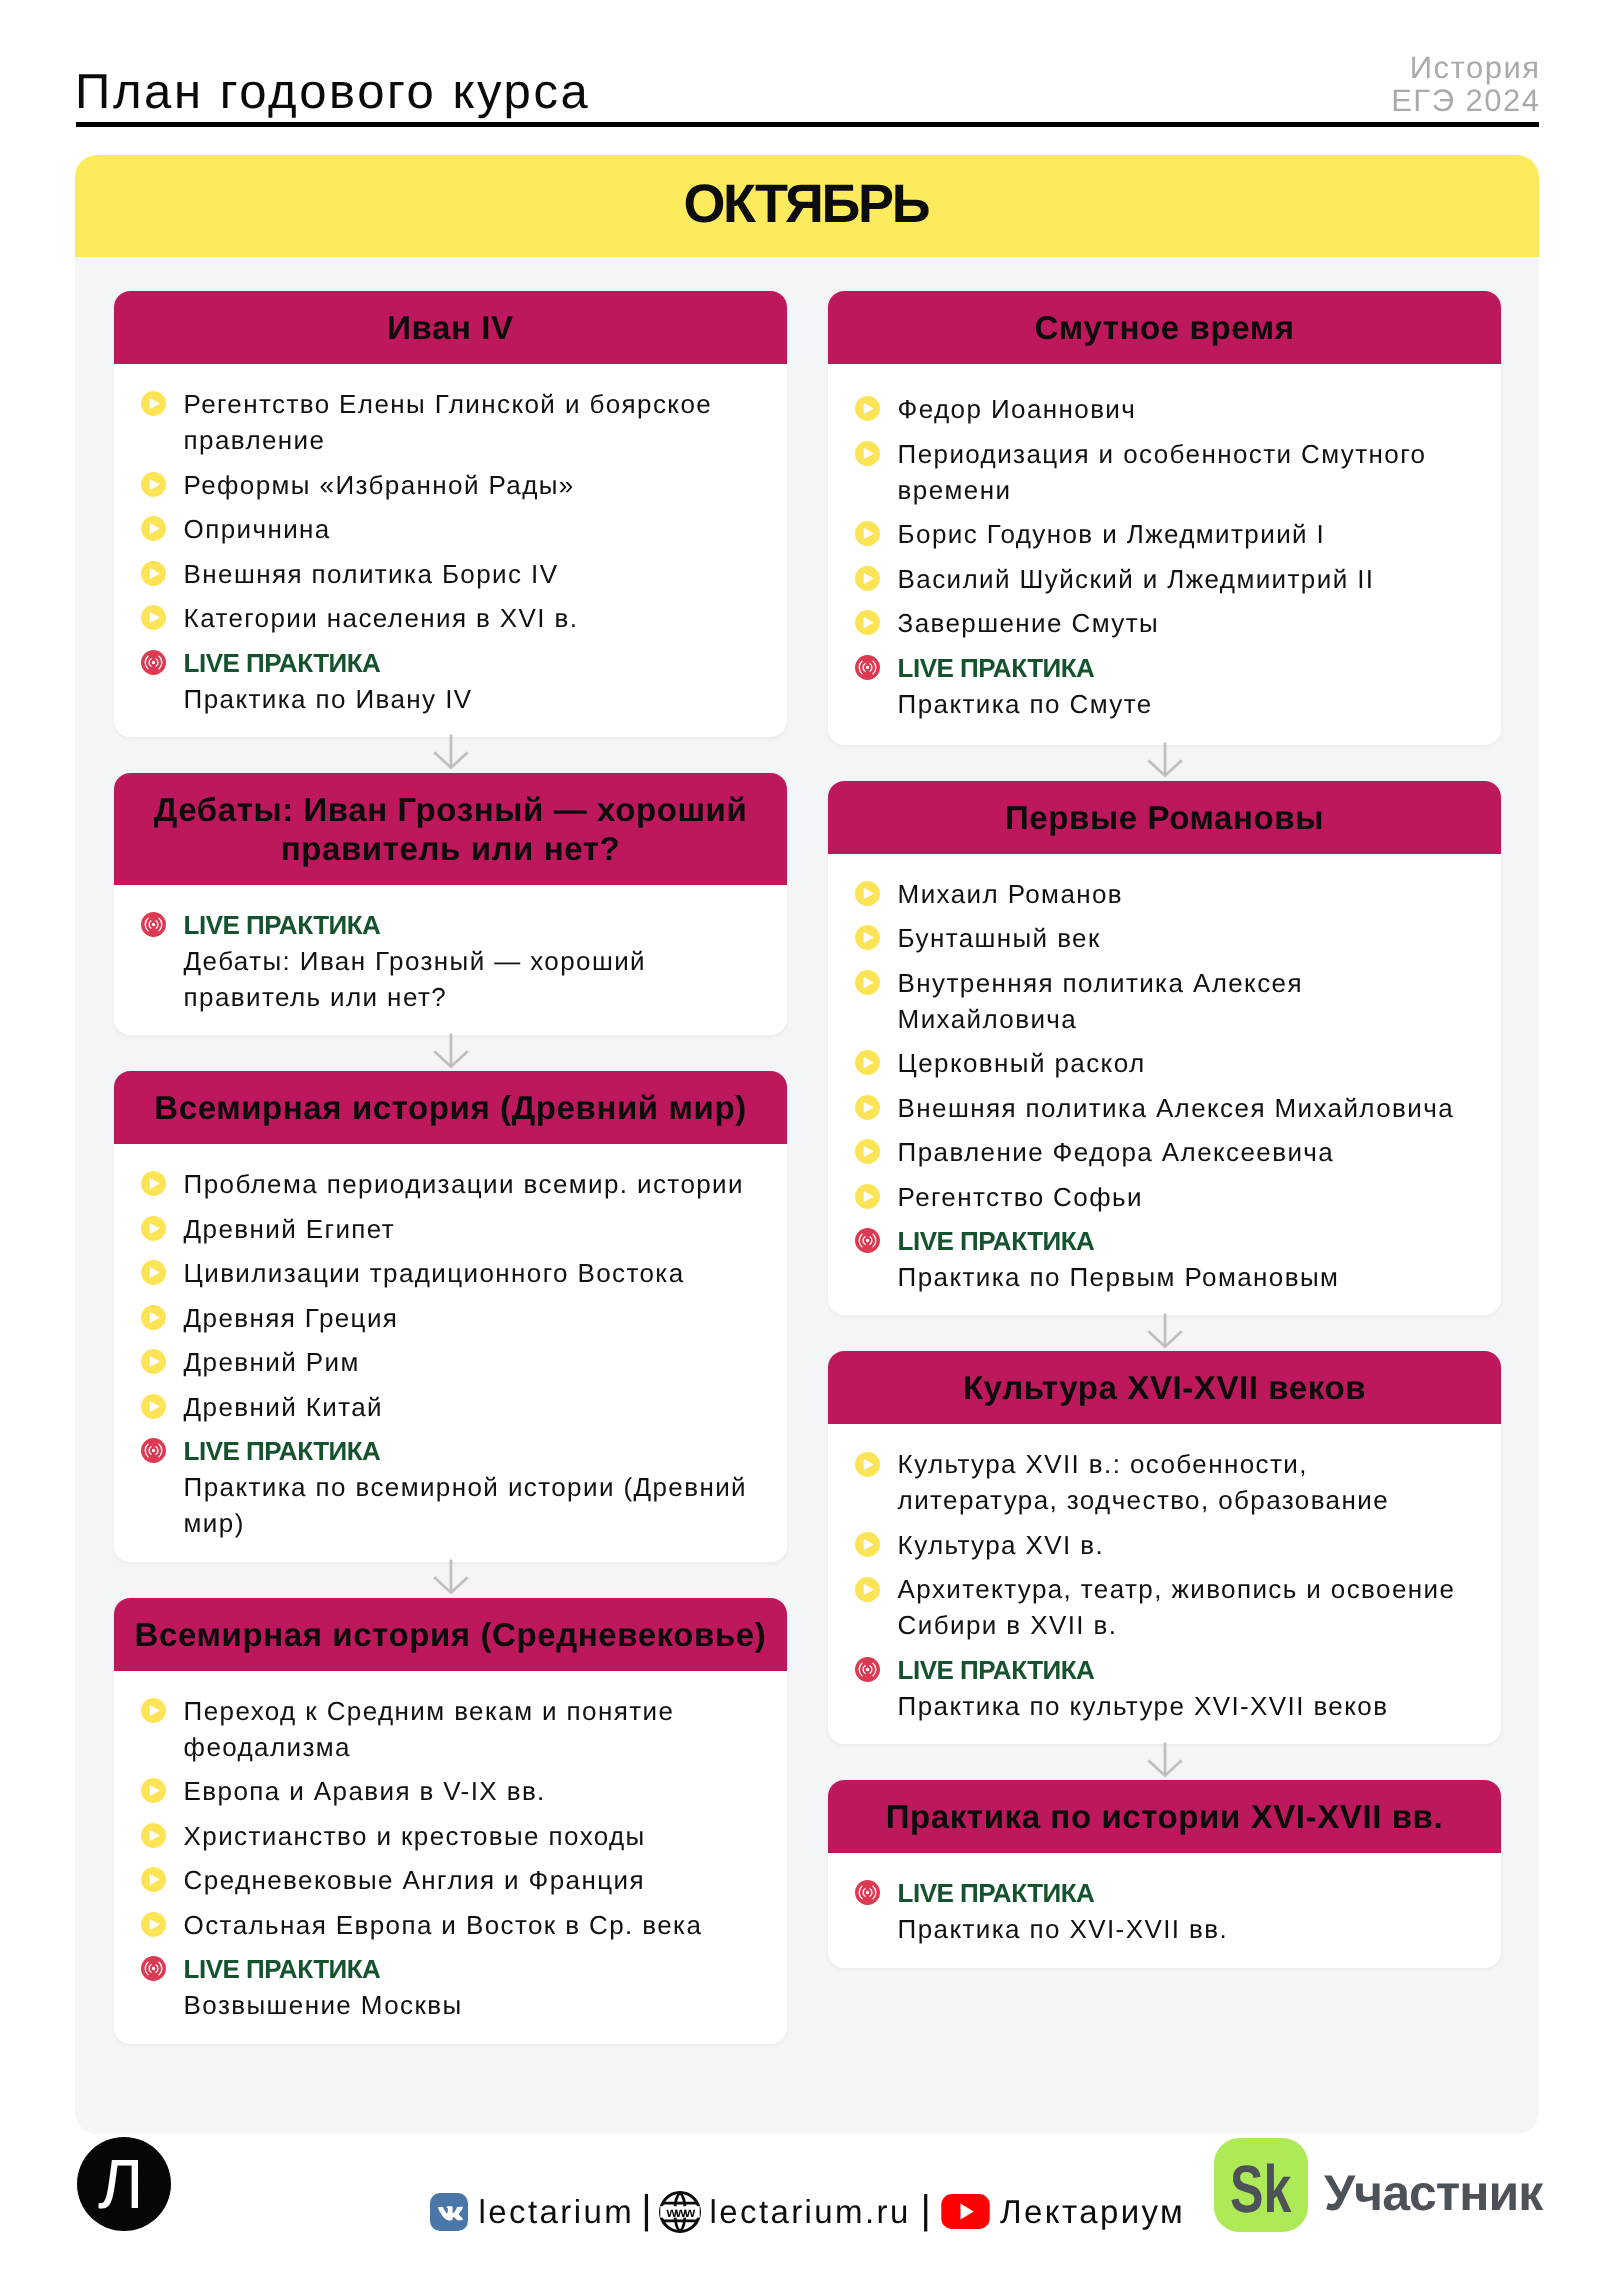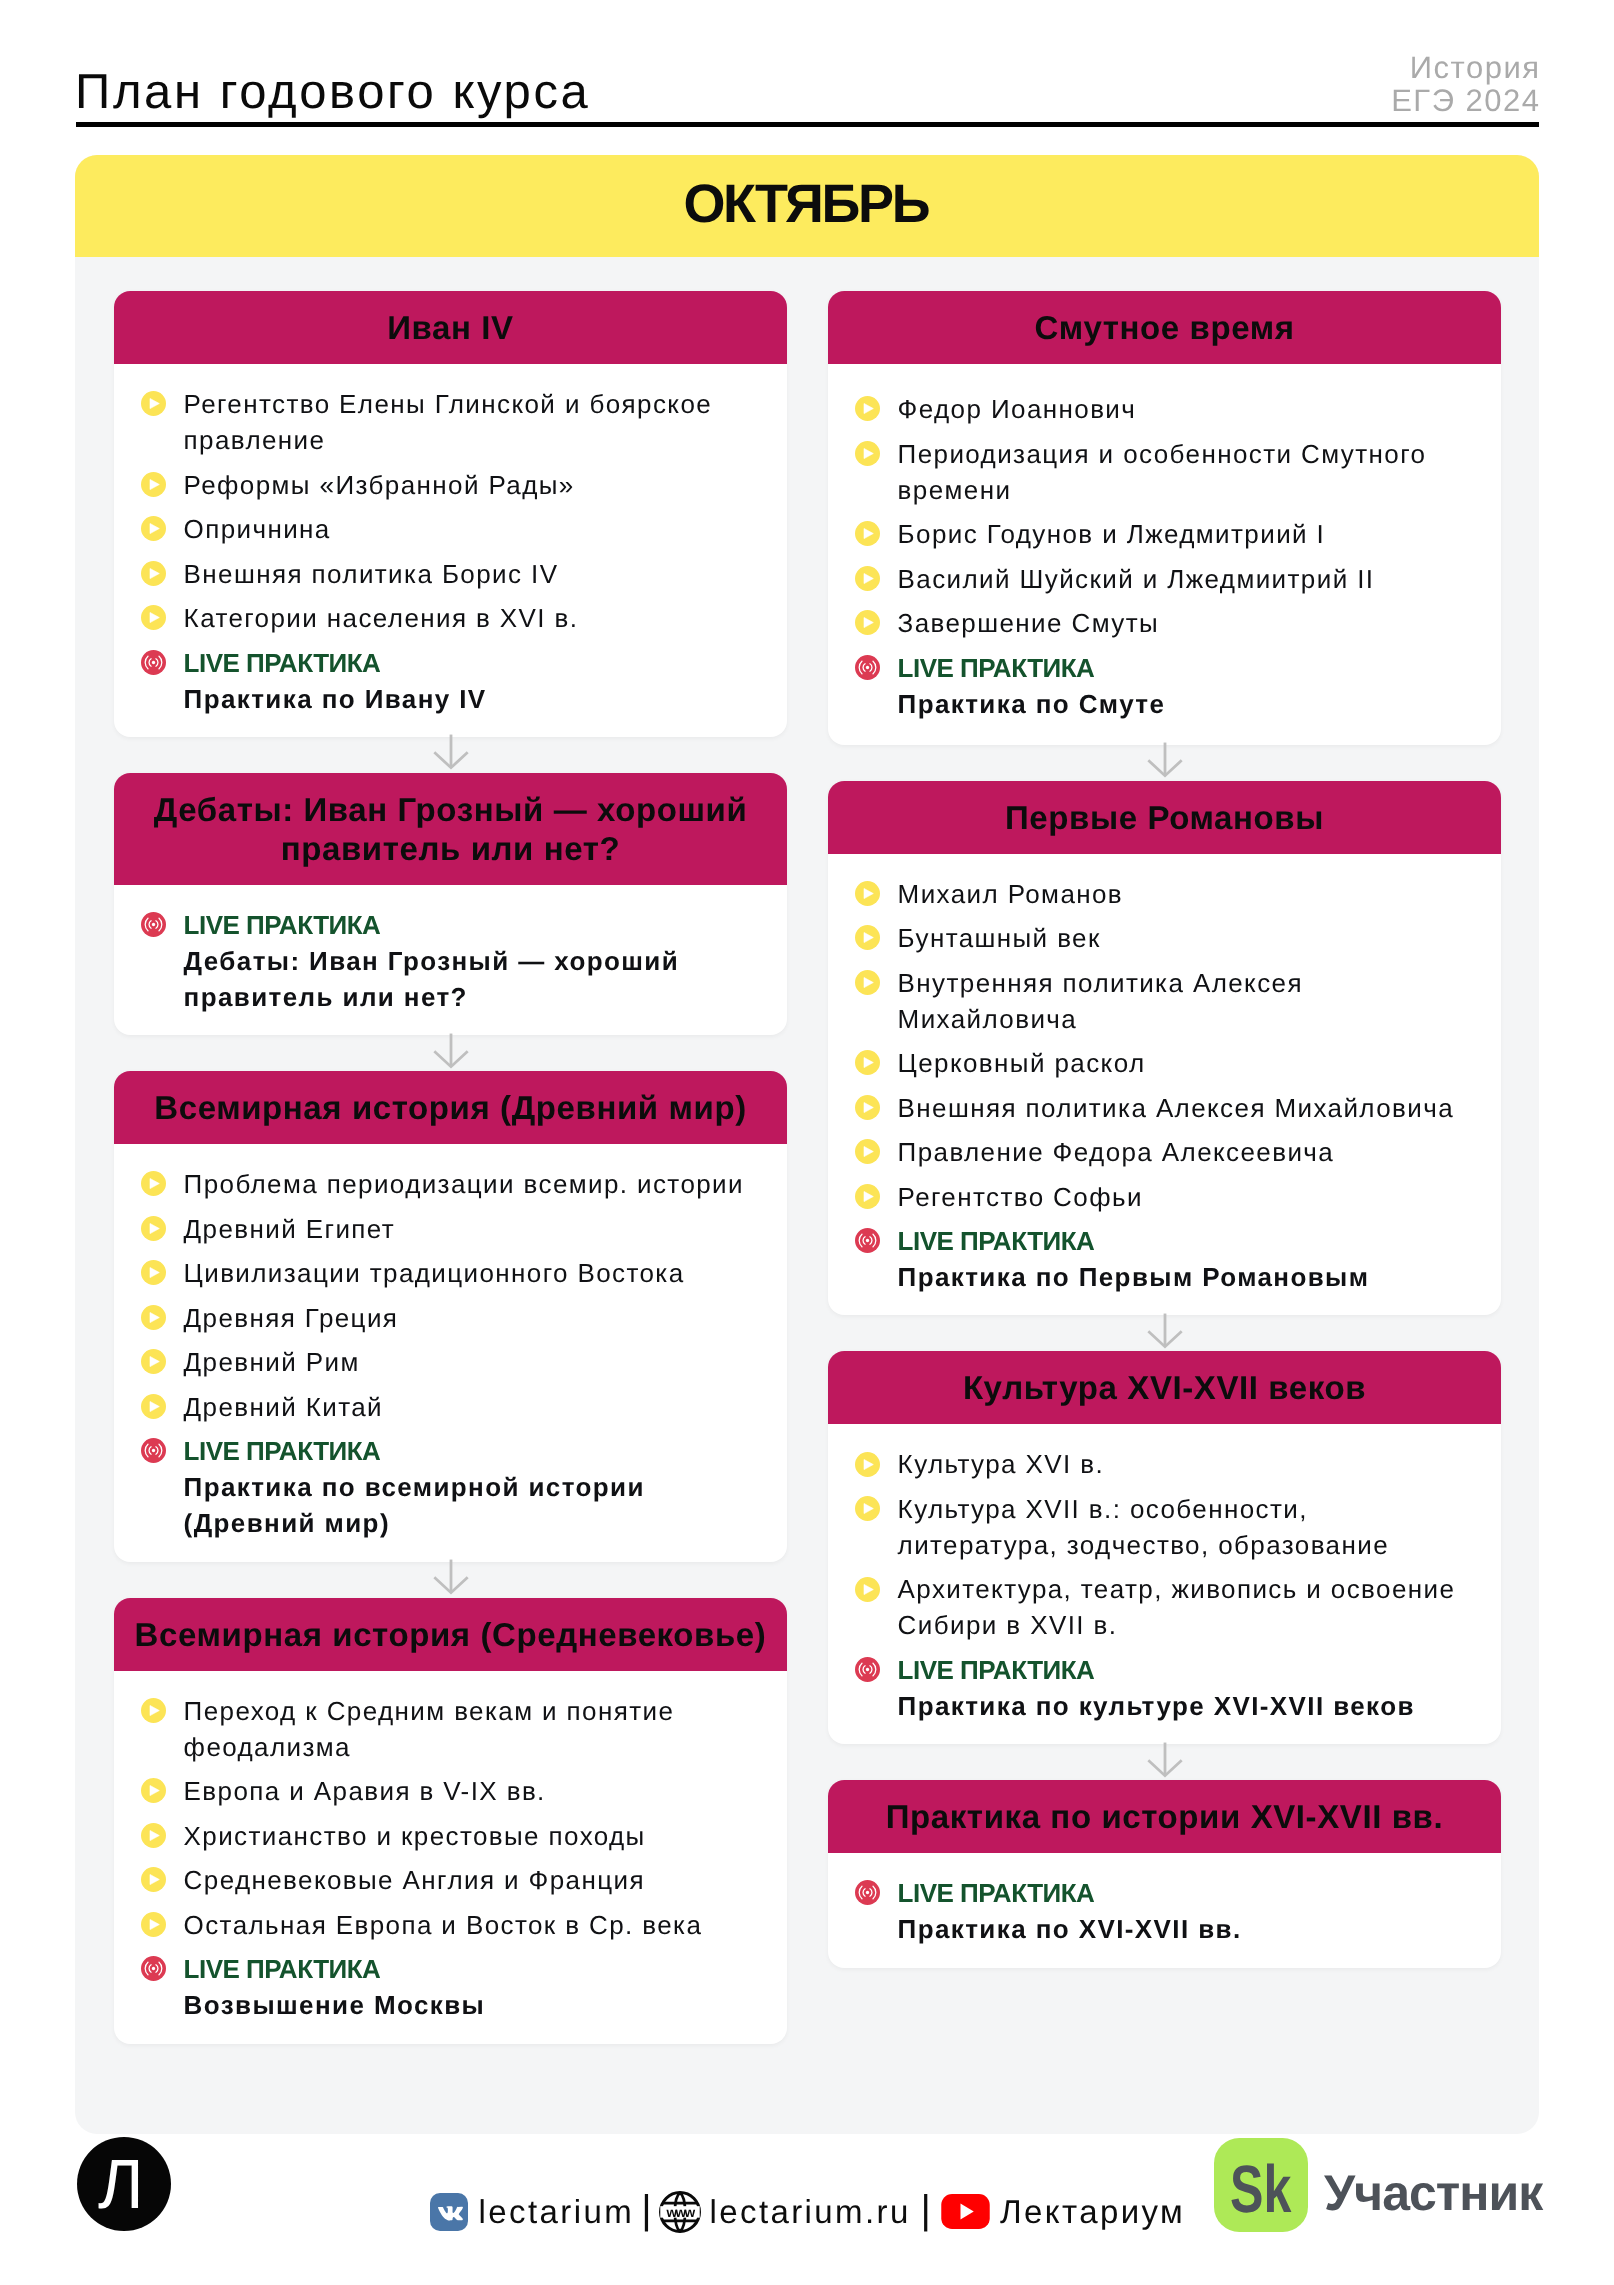--- a/index.html
+++ b/index.html
@@ -61,21 +61,21 @@
     color:#0C0C0C;letter-spacing:0.6px;
   }
   .card-body{padding:22px 34px 20.4px 27px;}
   .col:nth-child(2) > .card:first-child .card-body{padding-top:27px;padding-bottom:23px;}
 
   .item{display:flex;align-items:flex-start;margin-bottom:8.5px;}
   .item:last-child{margin-bottom:0;}
   .ico{flex:0 0 25px;width:25px;height:25px;margin-top:5.2px;margin-right:17.6px;display:block;}
   .txt{font-size:26px;line-height:36px;font-weight:400;color:#101114;letter-spacing:1.4px;width:564px;}
   .lbl{display:block;font-size:26px;line-height:36px;font-weight:700;letter-spacing:-0.5px;color:#14532d;}
-  .desc{display:block;font-size:26px;line-height:36px;font-weight:700;letter-spacing:1.4px;}
+  .desc{display:block;font-size:26px;line-height:36px;font-weight:400;letter-spacing:1.4px;}
 
   .arrow{height:36px;display:flex;align-items:flex-start;justify-content:center;overflow:visible;}
   .arrow svg{margin-top:-3.6px;}
 
   
   .footer{position:absolute;left:0;top:0;width:1615px;height:2285px;}
   .lect-logo{position:absolute;left:77px;top:2137px;width:94px;height:94px;}
   .links{position:absolute;left:0;right:0;top:2224px;height:0;display:flex;align-items:flex-start;justify-content:center;}
   .link{display:flex;align-items:flex-start;}
   .lbl2{font-size:33px;line-height:0;color:#0D0D0D;letter-spacing:2.4px;white-space:nowrap;
@@ -477,28 +477,28 @@
           <div class="card">
             <div class="card-head">
               <h3>Культура XVI-XVII веков</h3>
             </div>
             <div class="card-body">
               <div class="item lesson">
                 <span class="ico"><svg viewBox="0 0 28 28" width="25" height="25">
                     <circle cx="14" cy="14" r="14" fill="#FCE456"></circle>
                     <path d="M10.1 8.4 L20.5 14.05 L10.1 19.7 Z" fill="#fff" stroke="#fff" stroke-width="0.7" stroke-linejoin="round"></path>
                   </svg></span>
+                <span class="txt">Культура XVII в.: особенности, литература, зодчество, образование</span>
+              </div>
+              <div class="item lesson">
+                <span class="ico"><svg viewBox="0 0 28 28" width="25" height="25">
+                    <circle cx="14" cy="14" r="14" fill="#FCE456"></circle>
+                    <path d="M10.1 8.4 L20.5 14.05 L10.1 19.7 Z" fill="#fff" stroke="#fff" stroke-width="0.7" stroke-linejoin="round"></path>
+                  </svg></span>
                 <span class="txt">Культура XVI в.</span>
-              </div>
-              <div class="item lesson">
-                <span class="ico"><svg viewBox="0 0 28 28" width="25" height="25">
-                    <circle cx="14" cy="14" r="14" fill="#FCE456"></circle>
-                    <path d="M10.1 8.4 L20.5 14.05 L10.1 19.7 Z" fill="#fff" stroke="#fff" stroke-width="0.7" stroke-linejoin="round"></path>
-                  </svg></span>
-                <span class="txt">Культура XVII в.: особенности, литература, зодчество, образование</span>
               </div>
               <div class="item lesson">
                 <span class="ico"><svg viewBox="0 0 28 28" width="25" height="25">
                     <circle cx="14" cy="14" r="14" fill="#FCE456"></circle>
                     <path d="M10.1 8.4 L20.5 14.05 L10.1 19.7 Z" fill="#fff" stroke="#fff" stroke-width="0.7" stroke-linejoin="round"></path>
                   </svg></span>
                 <span class="txt">Архитектура, театр, живопись и освоение Сибири в XVII в.</span>
               </div>
               <div class="item live">
                 <span class="ico"><svg viewBox="0 0 28 28" width="25" height="25">

